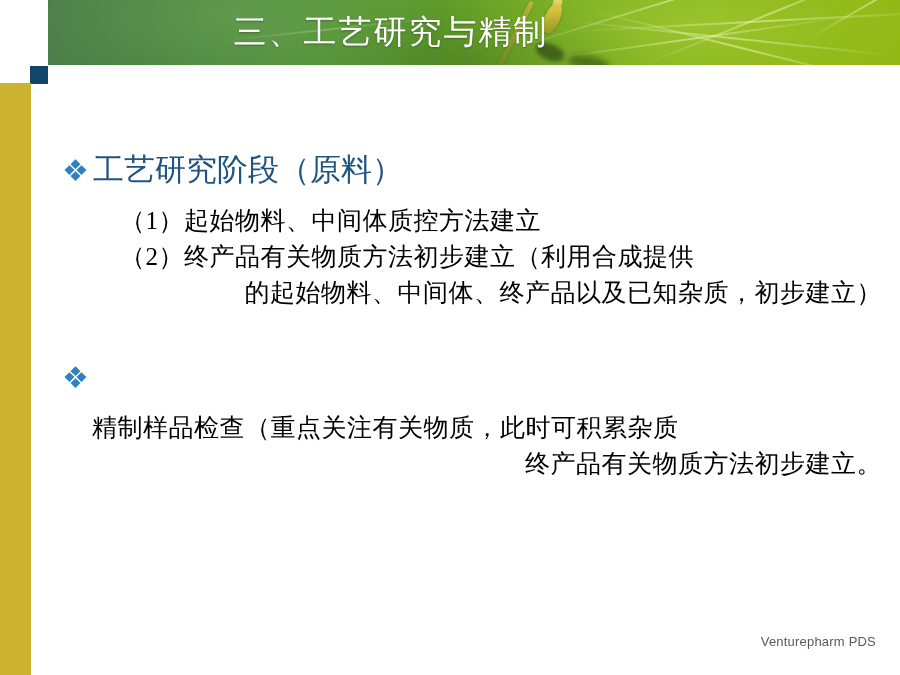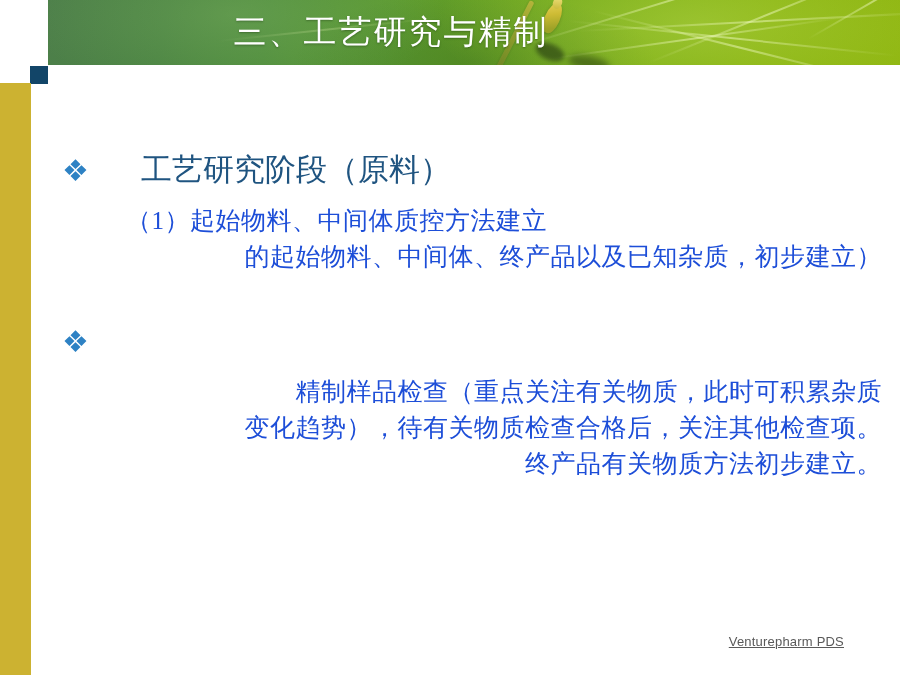--- a/index.html
+++ b/index.html
@@ -181,49 +181,46 @@
     font-family: "DejaVu Sans", sans-serif;
     flex: 0 0 auto;
     margin-top: 1px;
   }
   .bullet-label {
     color: #1f5480;
     font-family: "Liberation Serif", "DejaVu Serif", serif;
     font-size: 31px;
     line-height: 40px;
     white-space: nowrap;
-    margin-left: 48px;
   }
 
   .para {
-    color: #1d4ed8;
+    color: #000000;
     font-family: "Liberation Serif", "DejaVu Serif", serif;
     font-size: 25px;
     line-height: 36px;
     letter-spacing: 0.5px;
-    margin-left: 6px;
   }
   .para-line { white-space: nowrap; }
   .indent-2 { padding-left: 58px; }
-  .indent-1 { padding-left: 30px; text-align: right; }
+  .indent-1 { padding-left: 30px; }
   .indent-0 { padding-left: 0; text-align: right; }
 
   .gap-sm { height: 12px; }
   .gap-lg { height: 46px; }
 
   
   .footer {
     position: absolute;
-    right: 56px;
+    right: 24px;
     bottom: 26px;
     color: #595959;
     font-family: "Liberation Sans", sans-serif;
     font-size: 13px;
     letter-spacing: 0.2px;
-    text-decoration: underline;
   }
 </style>
 </head>
 <body>
 
 <div class="slide">
 
   <div class="header-banner">
     <div class="header-photo-glow"></div>
     <div class="streak s1"></div>
@@ -249,34 +246,34 @@
 
     <div class="bullet-row">
       <span class="bullet-glyph">❖</span>
       <span class="bullet-label">工艺研究阶段（原料）</span>
     </div>
 
     <div class="gap-sm"></div>
 
     <div class="para">
       <div class="para-line indent-2">（1）起始物料、中间体质控方法建立</div>
+      <div class="para-line indent-2">（2）终产品有关物质方法初步建立（利用合成提供</div>
       <div class="para-line indent-0">的起始物料、中间体、终产品以及已知杂质，初步建立）</div>
     </div>
 
     <div class="gap-lg"></div>
 
     <div class="bullet-row">
       <span class="bullet-glyph">❖</span>
     </div>
 
     <div class="gap-sm"></div>
 
     <div class="para">
       <div class="para-line indent-1">精制样品检查（重点关注有关物质，此时可积累杂质</div>
-      <div class="para-line indent-0">变化趋势），待有关物质检查合格后，关注其他检查项。</div>
       <div class="para-line indent-0">终产品有关物质方法初步建立。</div>
     </div>
 
   </div>
 
   <div class="footer">Venturepharm PDS</div>
 
 </div>
 
 </body></html>

